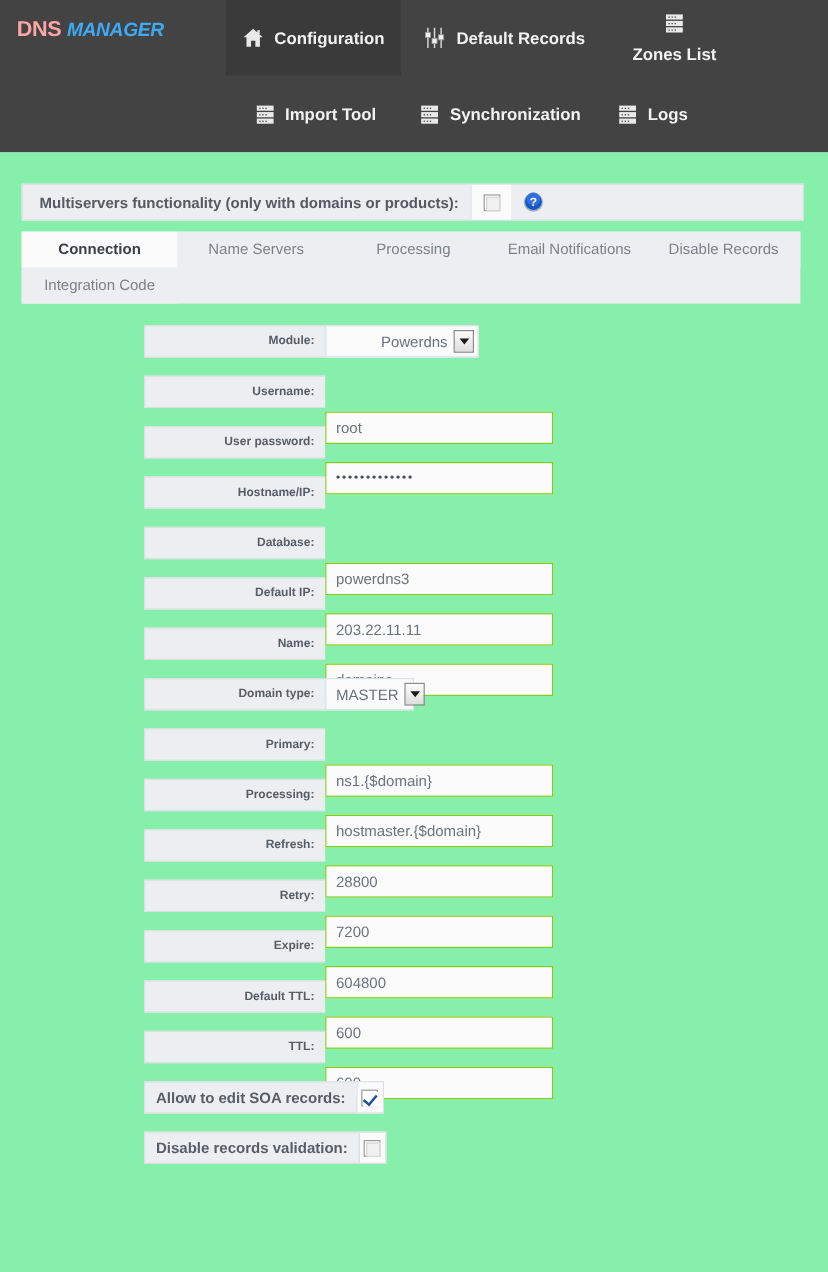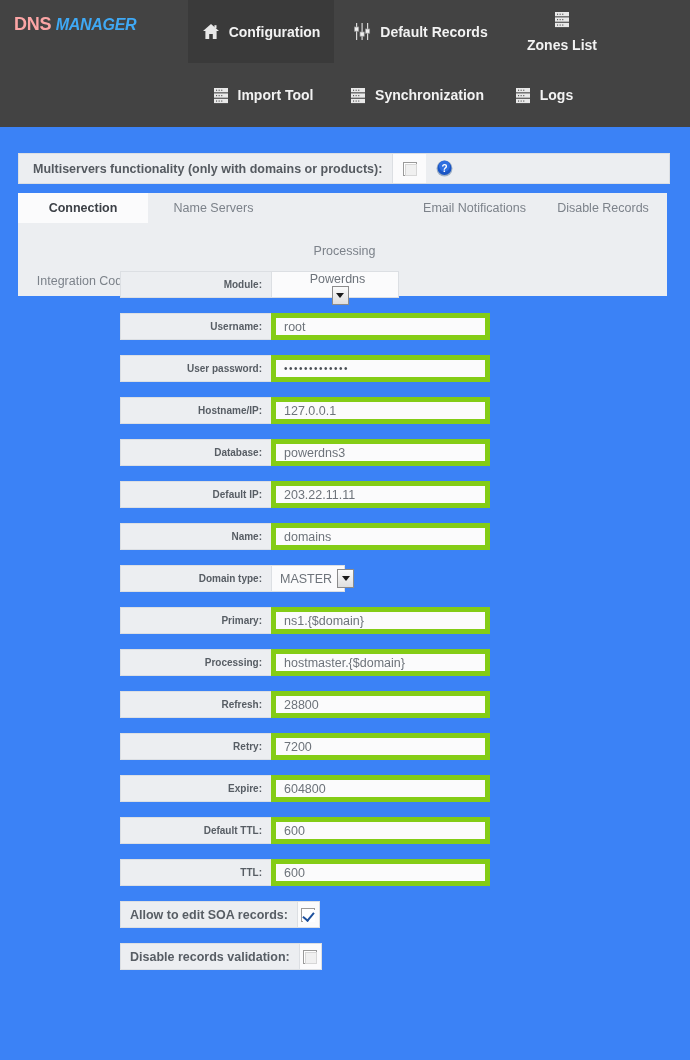--- a/index.html
+++ b/index.html
@@ -41,21 +41,21 @@
     cursor: pointer;
   }
   .nav-item.active { background: #3a3a3a; }
 
   .nav-icon { display: block; flex: none; }
 
   
   #content {
     position: absolute; left: 0; top: 127px;
     width: 690px; height: 933px;
-    background: #3b82f6;
+    background: #86efac;
   }
 
   
   #multiservers {
     position: absolute; left: 18px; top: 26px;
     width: 652px; height: 31px;
     background: #eceef1;
     border: 1px solid #dcdfe3;
     display: flex; align-items: center;
   }
@@ -117,21 +117,21 @@
     cursor: pointer;
     white-space: nowrap;
   }
   .tab.active {
     background: #fbfbfc;
     color: #3b3f45;
     font-weight: bold;
   }
   .tab-0 { width: 130px; }
   .tab-1 { width: 131px; }
-  .tab-2 { width: 131px; margin-top: 43px; }
+  .tab-2 { width: 131px; }
   .tab-3 { width: 128px; }
   .tab-4 { width: 129px; }
   .tab-5 { width: 130px; }
 
   
   #form { position: absolute; left: 0; top: 144px; width: 690px; }
 
   .field-row {
     position: relative;
     height: 42px;
@@ -144,43 +144,44 @@
     background: #eceef1;
     border: 1px solid #dcdfe3;
     border-right: none;
     display: flex; align-items: center; justify-content: flex-end;
     padding-right: 9px;
     font-size: 10px; font-weight: bold; color: #575d64;
     white-space: nowrap;
   }
   .field-input {
     flex: none;
-    width: 219px; height: 27px;
+    width: 190px; height: 27px;
     background: #fbfbfc;
-    border: 5px solid #84cc16;
+    border: 1px solid #84cc16;
     display: flex; align-items: center;
     padding: 0 8px;
     font-size: 12.5px; color: #6d737a;
     white-space: nowrap; overflow: hidden;
     cursor: text;
+    margin-top: 30px;
   }
   .field-input.pwd { letter-spacing: 1.5px; font-size: 10px; color: #4a4f55; }
 
   .select-box {
     flex: none;
     height: 27px;
     background: #fbfbfc;
     border: 1px solid #dcdfe3;
     display: flex; align-items: center;
     padding-left: 8px; padding-right: 3px;
     font-size: 12.5px; color: #6d737a;
     cursor: pointer;
     white-space: nowrap;
   }
-  .select-box.w-module { width: 128px; justify-content: space-between; flex-direction: column; }
+  .select-box.w-module { width: 128px; justify-content: flex-end; }
   .select-box.w-domain { width: 74px; justify-content: space-between; }
   .select-arrow {
     flex: none;
     width: 17px; height: 19px;
     border: 1px solid #8b8b8b;
     background: linear-gradient(#fbfbfb, #dedede);
     display: flex; align-items: center; justify-content: center;
     margin-left: 5px;
   }
   .select-arrow i {
@@ -354,21 +355,20 @@
       <div class="field-row">
         <div class="field-label">Username:</div>
         <div class="field-input">root</div>
       </div>
       <div class="field-row">
         <div class="field-label">User password:</div>
         <div class="field-input pwd">•••••••••••••</div>
       </div>
       <div class="field-row">
         <div class="field-label">Hostname/IP:</div>
-        <div class="field-input">127.0.0.1</div>
       </div>
       <div class="field-row">
         <div class="field-label">Database:</div>
         <div class="field-input">powerdns3</div>
       </div>
       <div class="field-row">
         <div class="field-label">Default IP:</div>
         <div class="field-input">203.22.11.11</div>
       </div>
       <div class="field-row">

